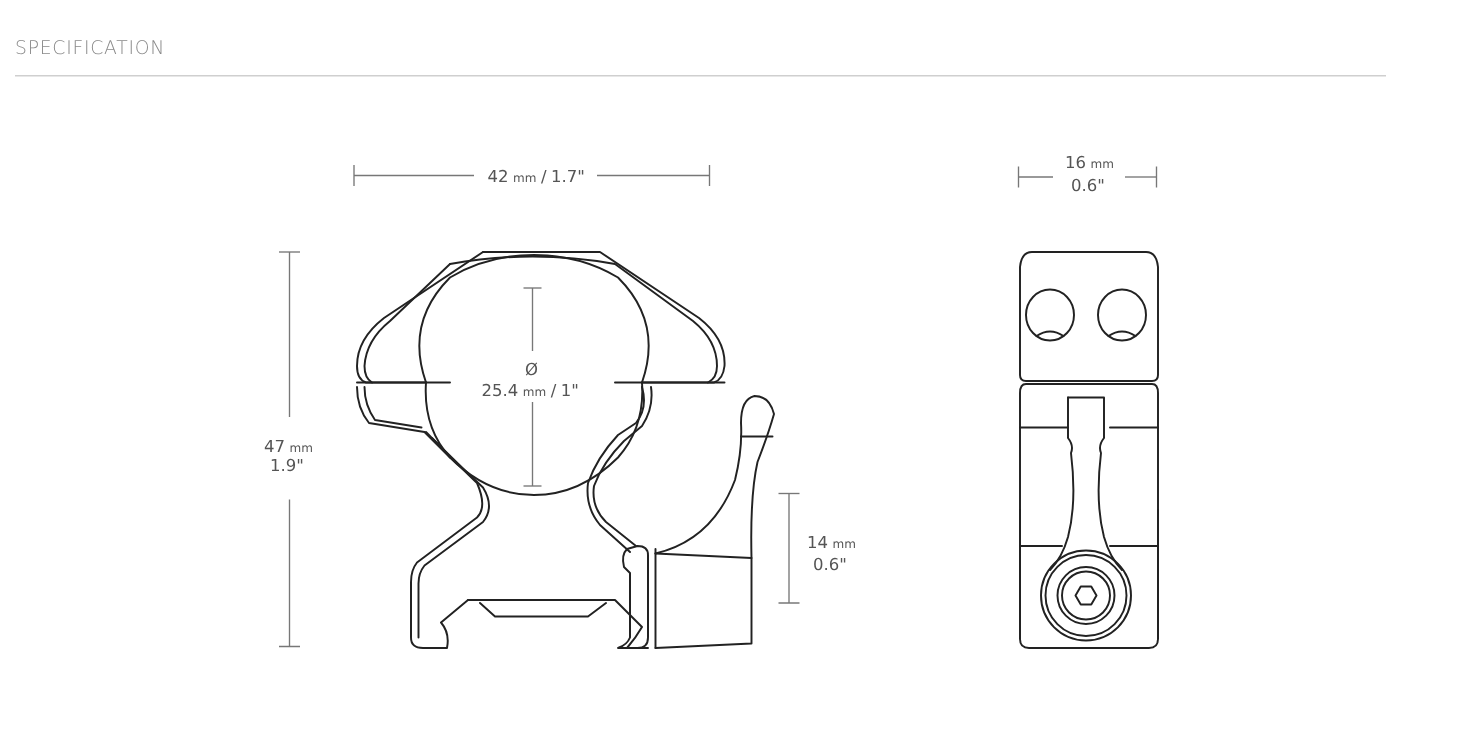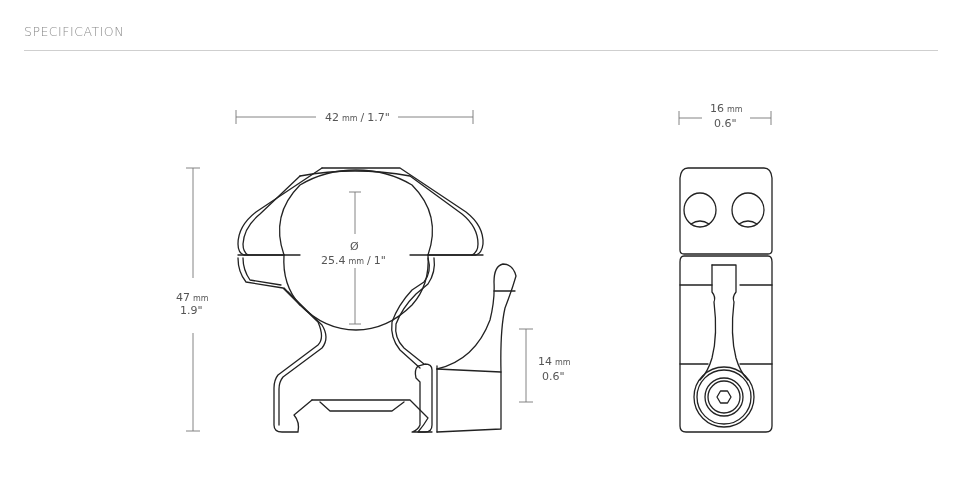--- a/index.html
+++ b/index.html
@@ -1,18 +1,18 @@
 <!DOCTYPE html>
 <html><head>
 <meta charset="utf-8">
 <style>
   html, body { margin: 0; padding: 0; background: #ffffff; }
   body { width: 971px; height: 503px; position: relative; overflow: hidden;
          font-family: "DejaVu Sans", sans-serif; color: #555; }
-  .header { position: absolute; left: 24px; top: 24px; width: 914px; }
+  .header { position: absolute; left: 10px; top: 24px; width: 914px; }
   .section-title { font-size: 12.5px; letter-spacing: 0.5px; color: #8a8a8a;
                    font-weight: 300; line-height: 16px; }
   .rule { position: absolute; left: 0; top: 26px; width: 914px; height: 1px; background: #cfcfcf; }
   svg { position: absolute; left: 0; top: 0; }
   .dim-text { font-family: "DejaVu Sans", sans-serif; fill: #555; font-size: 11px; }
   .dim-small { font-size: 8px; }
   .ln { stroke: #222; stroke-width: 1.3; fill: none; stroke-linejoin: round; stroke-linecap: round; }
   .dim { stroke: #777; stroke-width: 0.9; fill: none; }
 </style>
 </head>

